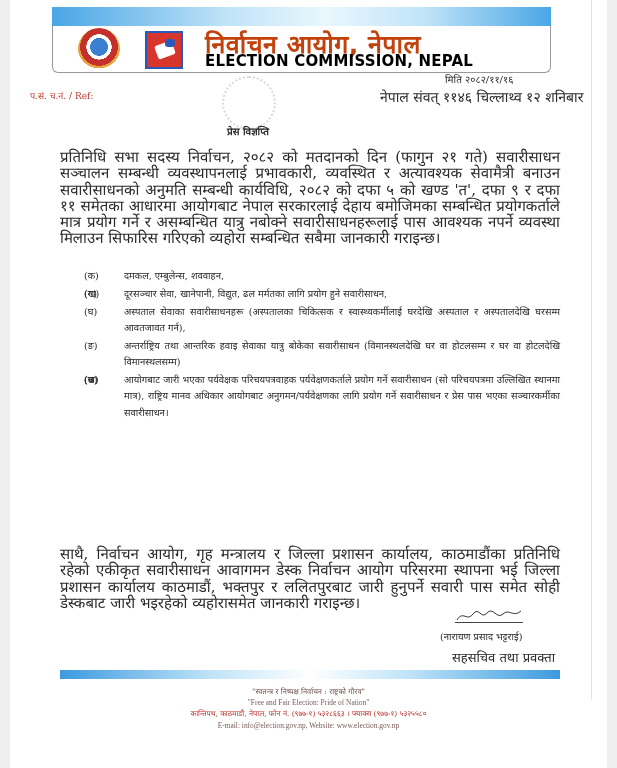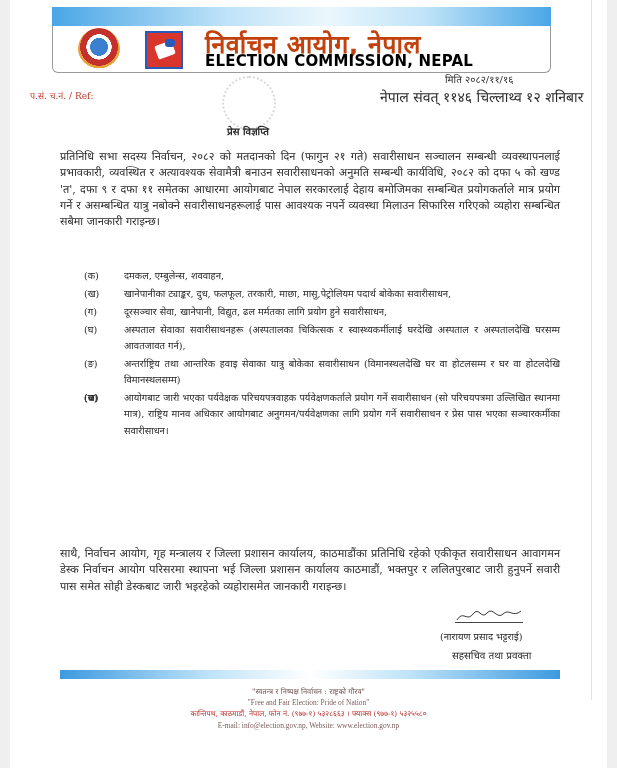--- a/index.html
+++ b/index.html
@@ -63,37 +63,37 @@
     .stamp {
       position: absolute; left: 222px; top: 76px; width: 50px; height: 50px;
       border-radius: 50%; border: 2px dotted #c8c8c8; opacity: 0.7;
     }
     .doc-title {
       position: absolute; left: 0; width: 496px; top: 124px; text-align: center;
       font-size: 10px; font-weight: bold;
     }
     .para {
       position: absolute; left: 60px; width: 500px;
-      font-size: 11px; line-height: 16.3px; text-align: justify;
+      font-size: 15px; line-height: 16.3px; text-align: justify;
     }
     .p1 { top: 149px; }
     .list { position: absolute; left: 84px; width: 476px; top: 268px; margin: 0; padding: 0; list-style: none; }
     .list li {
       position: relative; padding-left: 40px;
       font-size: 9.6px; line-height: 16.3px; text-align: justify; margin-bottom: 1.6px;
     }
     .list li .mark { position: absolute; left: 0; top: 0; }
     .p2 { top: 546px; }
     .signature {
       position: absolute; left: 455px; top: 608px; width: 68px; height: 14px;
       border-bottom: 1px solid #444;
     }
     .signature svg { position: absolute; left: 0; top: 0; }
     .signer-name { position: absolute; left: 440px; top: 630px; font-size: 9.6px; white-space: nowrap; }
-    .signer-title { position: absolute; left: 452px; top: 648px; font-size: 10px; white-space: nowrap; }
+    .signer-title { position: absolute; left: 452px; top: 648px; font-size: 13px; white-space: nowrap; }
     .footer-band {
       position: absolute; left: 60px; top: 670px; width: 500px; height: 9px;
       background: linear-gradient(90deg, #3d9ae0 0%, #bfe3f8 30%, #ffffff 50%, #bfe3f8 70%, #3d9ae0 100%);
     }
     .footer {
       position: absolute; left: 0; width: 617px; top: 686px; text-align: center;
       font-size: 7.4px; line-height: 11.2px; color: #6a4a4a;
     }
     .footer .f-red { color: #b8322c; }
     .footer .f-en { font-family: "Liberation Serif", serif; color: #7a5c5c; }
@@ -119,21 +119,21 @@
 <div class="ref">प.सं. च.नं. / Ref:</div>
 <div class="nepal-sambat">नेपाल संवत् ११४६ चिल्लाथ्व १२ शनिबार</div>
 <div class="stamp"></div>
 
 <div class="doc-title">प्रेस विज्ञप्ति</div>
 
 <div class="para p1">प्रतिनिधि सभा सदस्य निर्वाचन, २०८२ को मतदानको दिन (फागुन २१ गते) सवारीसाधन सञ्चालन सम्बन्धी व्यवस्थापनलाई प्रभावकारी, व्यवस्थित र अत्यावश्यक सेवामैत्री बनाउन सवारीसाधनको अनुमति सम्बन्धी कार्यविधि, २०८२ को दफा ५ को खण्ड 'त', दफा ९ र दफा ११ समेतका आधारमा आयोगबाट नेपाल सरकारलाई देहाय बमोजिमका सम्बन्धित प्रयोगकर्ताले मात्र प्रयोग गर्ने र असम्बन्धित यात्रु नबोक्ने सवारीसाधनहरूलाई पास आवश्यक नपर्ने व्यवस्था मिलाउन सिफारिस गरिएको व्यहोरा सम्बन्धित सबैमा जानकारी गराइन्छ।</div>
 
 <ul class="list">
   <li><span class="mark">(क)</span><span>दमकल, एम्बुलेन्स, शववाहन,</span></li>
-  <li><span class="mark">(ख)</span><span>खानेपानीका ट्याङ्कर, दुध, फलफूल, तरकारी, माछा, मासु,पेट्रोलियम पदार्थ बोकेका सवारीसाधन,</span></li>
+  <li><span class="mark">(ख)</span></li>
   <li><span class="mark">(ग)</span><span>दूरसञ्चार सेवा, खानेपानी, विद्युत, ढल मर्मतका लागि प्रयोग हुने सवारीसाधन,</span></li>
   <li><span class="mark">(घ)</span><span>अस्पताल सेवाका सवारीसाधनहरू (अस्पतालका चिकित्सक र स्वास्थ्यकर्मीलाई घरदेखि अस्पताल र अस्पतालदेखि घरसम्म आवतजावत गर्न),</span></li>
   <li><span class="mark">(ङ)</span><span>अन्तर्राष्ट्रिय तथा आन्तरिक हवाइ सेवाका यात्रु बोकेका सवारीसाधन (विमानस्थलदेखि घर वा होटलसम्म र घर वा होटलदेखि विमानस्थलसम्म)</span></li>
   <li><span class="mark">(च)</span></li>
   <li><span class="mark">(छ)</span></li>
   <li><span class="mark">(ज)</span><span>आयोगबाट जारी भएका पर्यवेक्षक परिचयपत्रवाहक पर्यवेक्षणकर्ताले प्रयोग गर्ने सवारीसाधन (सो परिचयपत्रमा उल्लिखित स्थानमा मात्र), राष्ट्रिय मानव अधिकार आयोगबाट अनुगमन/पर्यवेक्षणका लागि प्रयोग गर्ने सवारीसाधन र प्रेस पास भएका सञ्चारकर्मीका सवारीसाधन।</span></li>
 </ul>
 
 <div class="para p2">साथै, निर्वाचन आयोग, गृह मन्त्रालय र जिल्ला प्रशासन कार्यालय, काठमाडौंका प्रतिनिधि रहेको एकीकृत सवारीसाधन आवागमन डेस्क निर्वाचन आयोग परिसरमा स्थापना भई जिल्ला प्रशासन कार्यालय काठमाडौं, भक्तपुर र ललितपुरबाट जारी हुनुपर्ने सवारी पास समेत सोही डेस्कबाट जारी भइरहेको व्यहोरासमेत जानकारी गराइन्छ।</div>
 

